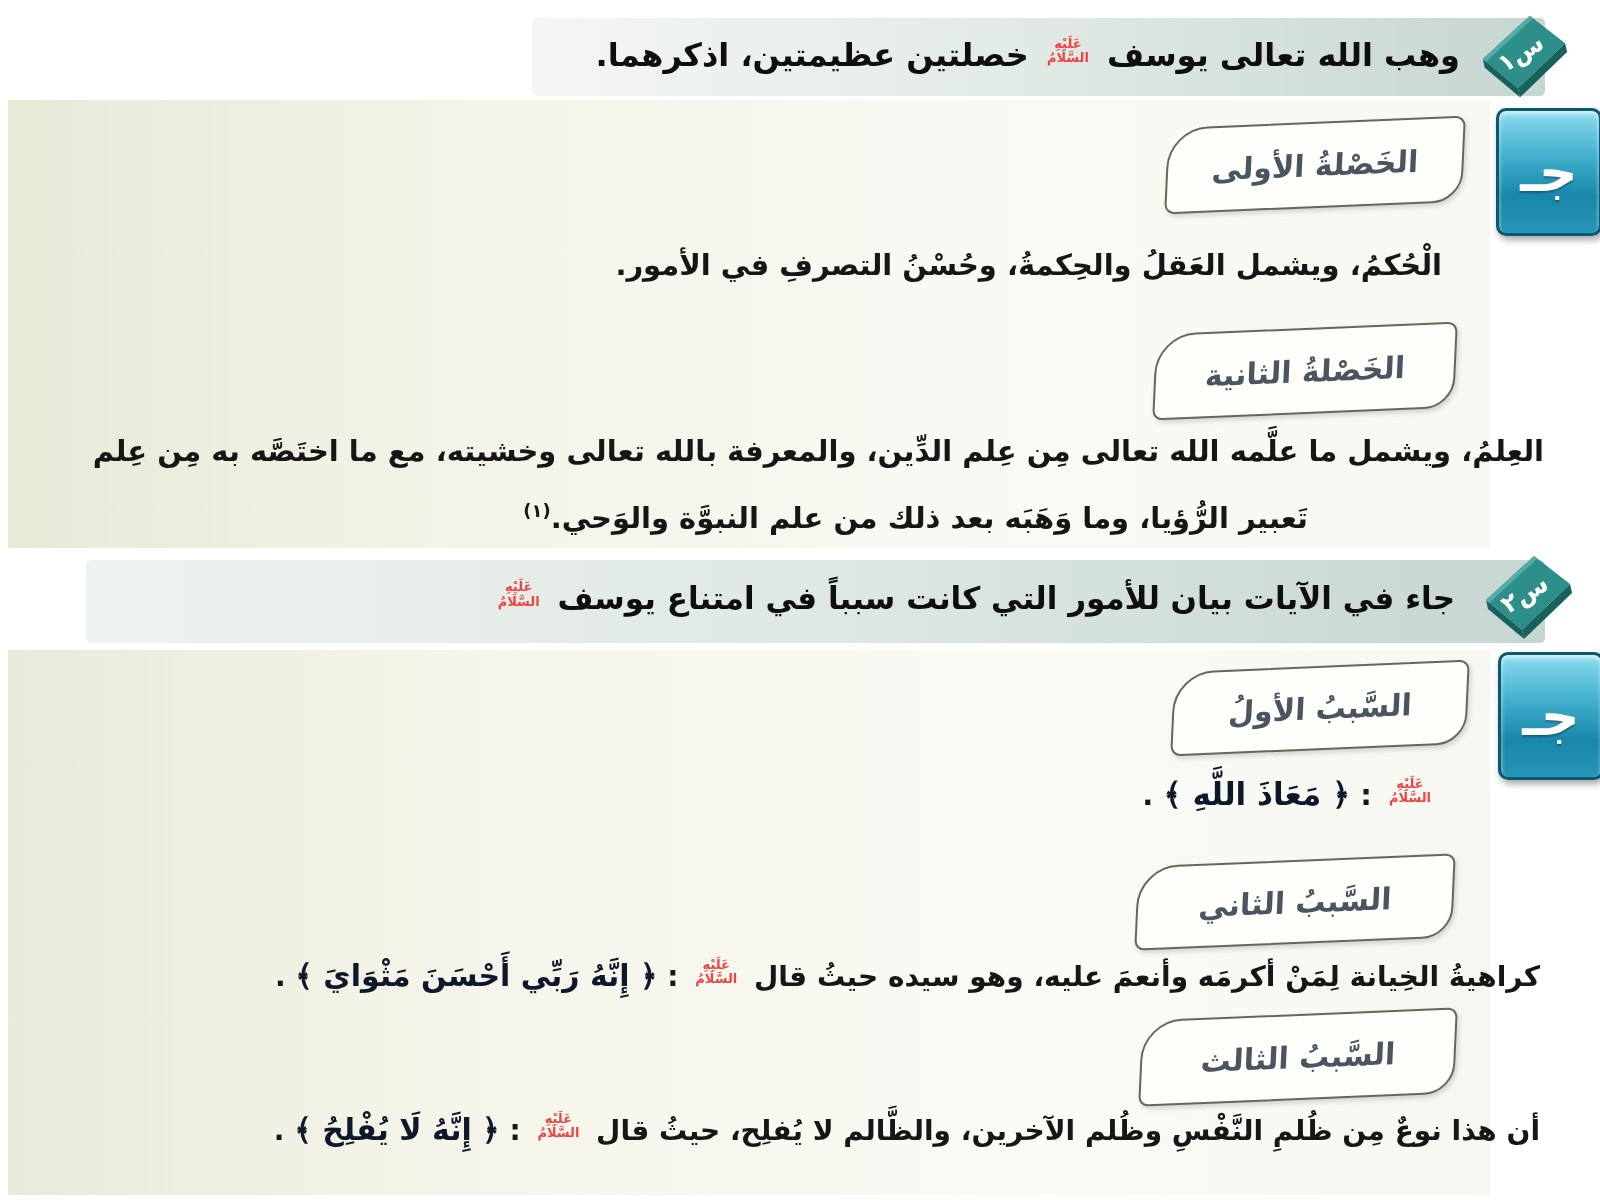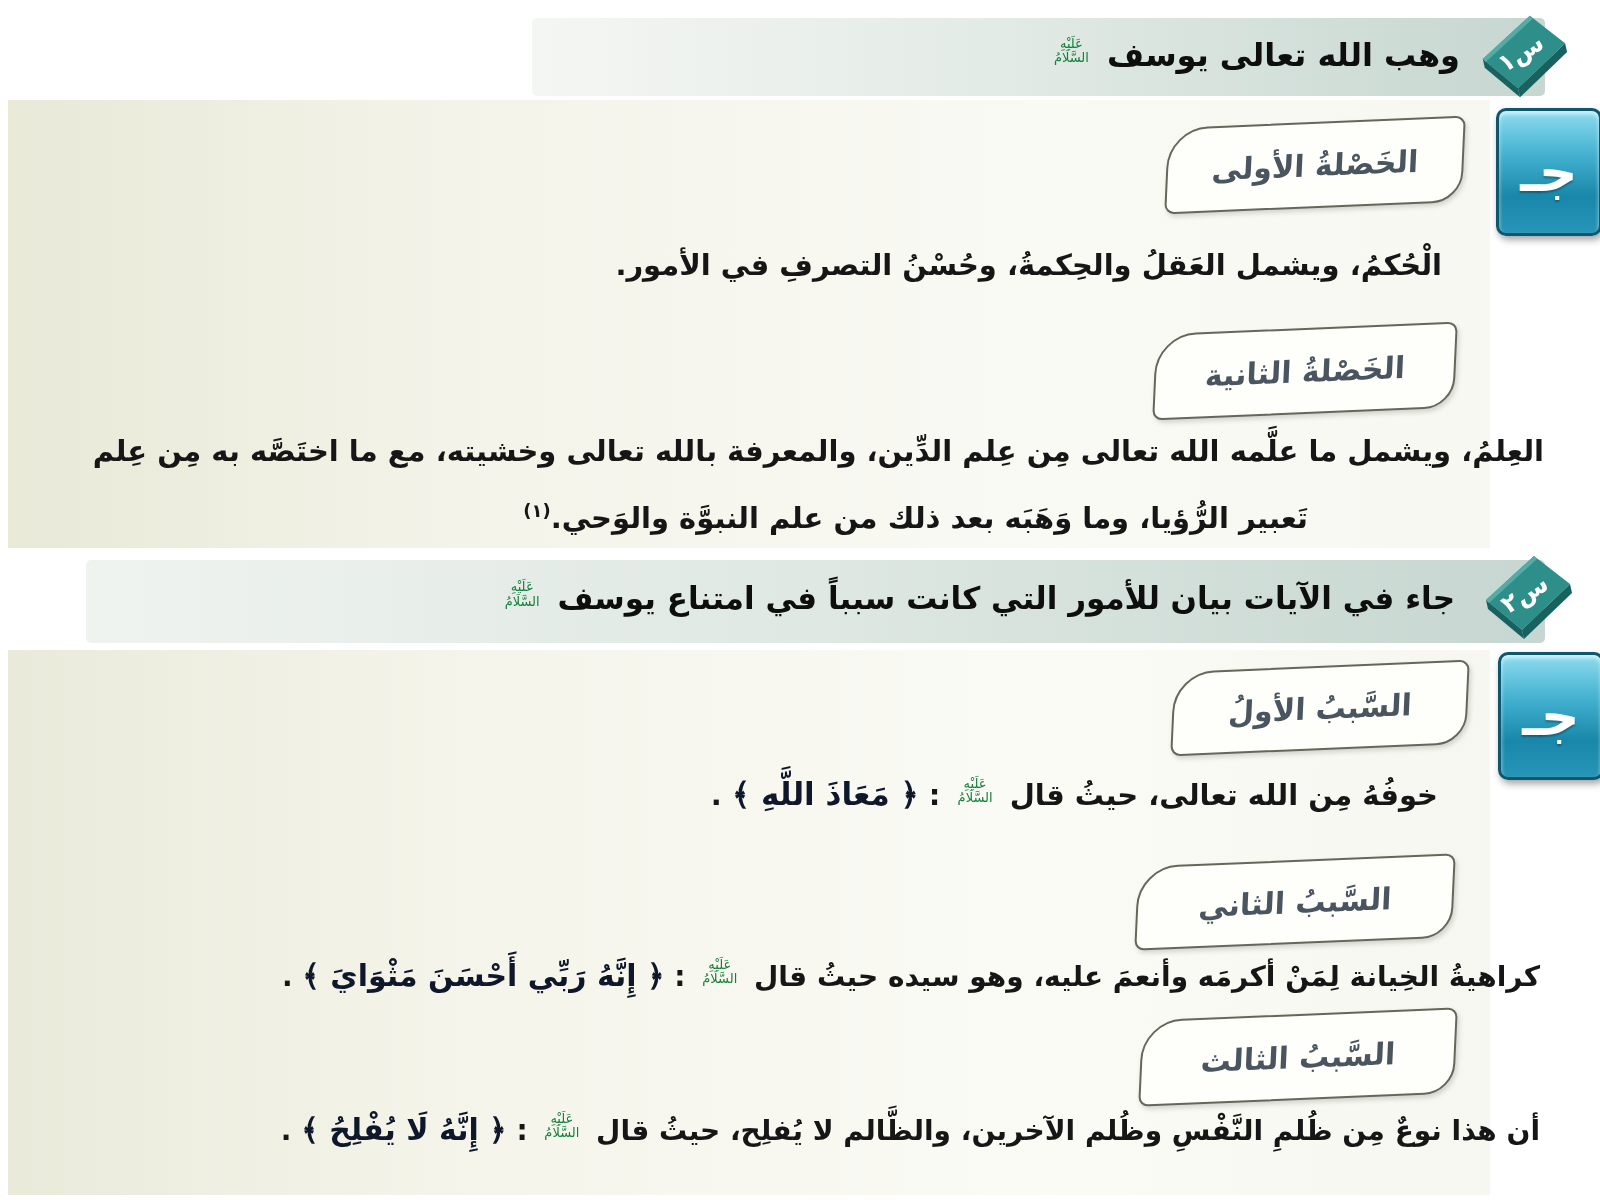--- a/index.html
+++ b/index.html
@@ -57,33 +57,34 @@
   .trait2b  { right:292px; top:500px; }
   .reason1  { right:162px; top:776px; }
   .reason2  { right:60px;  top:958px; font-size:28px; }
   .reason3  { right:60px;  top:1112px; font-size:28px; }
   
   .quote { color:#0f172a; font-size:1.07em; }
   
   .fn { font-size:18px; vertical-align:super; font-weight:bold; }
   
   .honorific { display:inline-block; vertical-align:middle; text-align:center;
-    font-size:13px; font-weight:normal; line-height:1.1; margin:0 7px;
-    transform:translateY(-6px); color:#15803d; }
+    font-size:13px; font-weight:bold; line-height:1.1; margin:0 7px;
+    transform:translateY(-6px); color:#ef4444; }
   .honorific span { display:block; }
 </style>
 </head>
 <body>
 
 <div class="page">
 
   <div class="qbar qbar1"></div>
   <div class="qtext qtext1">
     <span>وهب الله تعالى يوسف</span>
     <span class="honorific"><span>عَلَيْهِ</span><span>السَّلَامُ</span></span>
+    <span>خصلتين عظيمتين، اذكرهما.</span>
   </div>
   <svg class="qicon qicon1" viewBox="0 0 100 100">
     <polygon points="10,52 58,8 94,36 46,82" fill="#2e8e89"></polygon>
     <polygon points="46,82 94,36 96,45 48,91" fill="#17625e"></polygon>
     <polygon points="10,52 46,82 48,91 12,61" fill="#17625e"></polygon>
     <polygon points="10,52 58,8 61,11 13,55" fill="#55aba6"></polygon>
     <text x="50" y="54" transform="rotate(-32 50 48)" fill="#ffffff" font-size="25" font-weight="bold" text-anchor="middle">س١</text>
   </svg>
 
   <div class="panel panel1"></div>
@@ -119,21 +120,20 @@
 
   <div class="panel panel2"></div>
   <div class="abtn abtn2">
     <span>جـ</span>
   </div>
 
   <div class="banner banner-s1">
     <span>السَّببُ الأولُ</span>
   </div>
   <div class="bodyline reason1">
-    <span>خوفُهُ مِن الله تعالى، حيثُ قال</span>
     <span class="honorific"><span>عَلَيْهِ</span><span>السَّلَامُ</span></span>
     <span>: </span>
     <span class="quote">﴿ مَعَاذَ اللَّهِ ﴾</span>
     <span>.</span>
   </div>
 
   <div class="banner banner-s2">
     <span>السَّببُ الثاني</span>
   </div>
   <div class="bodyline reason2">

